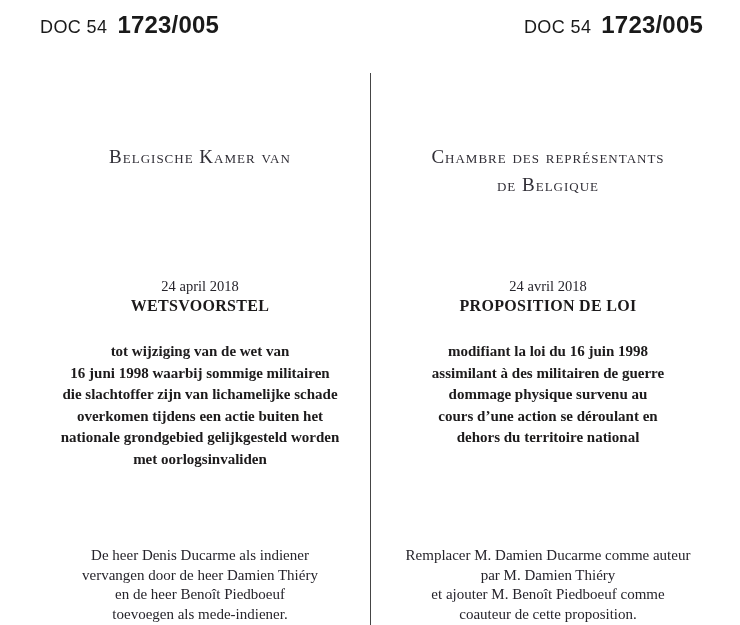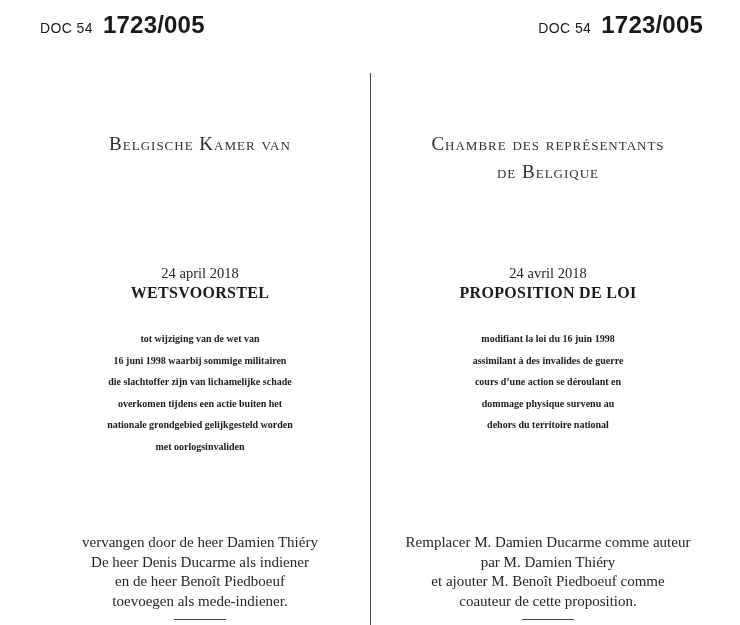--- a/index.html
+++ b/index.html
@@ -31,21 +31,21 @@
     display: flex;
     align-items: baseline;
     gap: 10px;
     font-family: "Liberation Sans", "DejaVu Sans", sans-serif;
     color: #1a1a1a;
     white-space: nowrap;
   }
   .doc-header.left  { left: 40px; }
   .doc-header.right { right: 37px; }
   .doc-label {
-    font-size: 14px;
+    font-size: 18px;
     letter-spacing: 0.4px;
   }
   .doc-number {
     font-size: 24px;
     font-weight: bold;
     letter-spacing: 0.2px;
   }
 
   
   .divider {
@@ -53,21 +53,21 @@
     left: 370px;
     top: 73px;
     width: 1px;
     height: 552px;
     background: var(--rule);
   }
 
   
   .col {
     position: absolute;
-    top: 4px;
+    top: 17px;
     width: 336px;
     height: 514px;
   }
   .col.left  { left: 32px; }
   .col.right { left: 380px; }
 
   .col > div { position: absolute; left: 0; right: 0; text-align: center; }
 
   .institution {
     top: 126px;
@@ -85,21 +85,21 @@
   }
   .doc-title {
     top: 280px;
     font-size: 16px;
     font-weight: bold;
     letter-spacing: 0.3px;
     color: var(--text-bold);
   }
   .subtitle {
     top: 324px;
-    font-size: 10px;
+    font-size: 15px;
     font-weight: bold;
     line-height: 21.5px;
     color: var(--text-bold);
   }
   .body-text {
     top: 529px;
     font-size: 15px;
     line-height: 19.5px;
     color: var(--text);
   }
@@ -138,40 +138,40 @@
     <div class="doc-title">WETSVOORSTEL</div>
     <div class="subtitle">
         <div>tot wijziging van de wet van</div>
         <div>16 juni 1998 waarbij sommige militairen</div>
         <div>die slachtoffer zijn van lichamelijke schade</div>
         <div>overkomen tijdens een actie buiten het</div>
         <div>nationale grondgebied gelijkgesteld worden</div>
         <div>met oorlogsinvaliden</div>
       </div>
     <div class="body-text">
+        <div>De heer Denis Ducarme als indiener</div>
         <div>vervangen door de heer Damien Thiéry</div>
-        <div>De heer Denis Ducarme als indiener</div>
         <div>en de heer Benoît Piedboeuf</div>
         <div>toevoegen als mede-indiener.</div>
       </div>
     <div class="end-rule"></div>
   </div>
 
   <div class="col right">
     <div class="institution">
       <div>Chambre des représentants</div>
       <div>de Belgique</div>
     </div>
     <div class="date-line">24 avril 2018</div>
     <div class="doc-title">PROPOSITION DE LOI</div>
     <div class="subtitle">
         <div>modifiant la loi du 16 juin 1998</div>
-        <div>assimilant à des invalides de guerre</div>
+        <div>assimilant à des militairen de guerre</div>
+        <div>dommage physique survenu au</div>
         <div>cours d’une action se déroulant en</div>
-        <div>dommage physique survenu au</div>
         <div>dehors du territoire national</div>
       </div>
     <div class="body-text">
         <div>Remplacer M. Damien Ducarme comme auteur</div>
         <div>par M. Damien Thiéry</div>
         <div>et ajouter M. Benoît Piedboeuf comme</div>
         <div>coauteur de cette proposition.</div>
       </div>
     <div class="end-rule"></div>
   </div>

